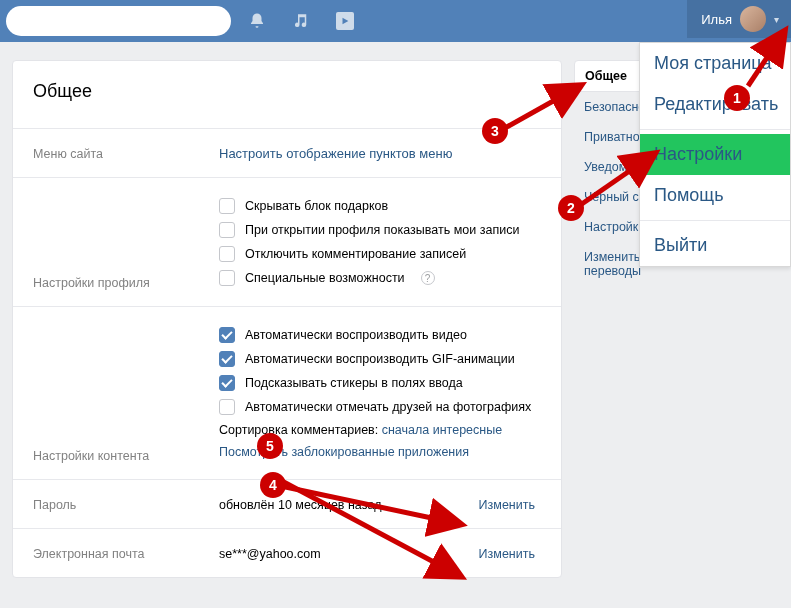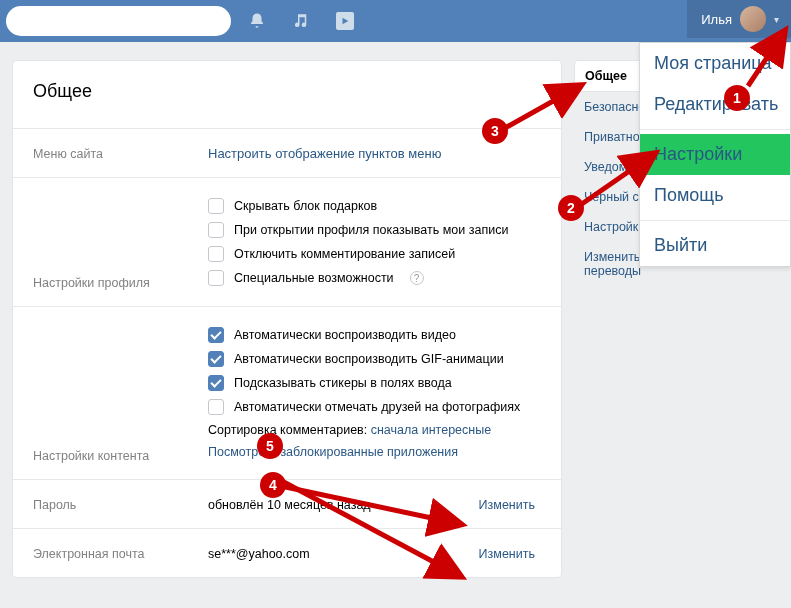--- a/index.html
+++ b/index.html
@@ -63,21 +63,21 @@
   .card {
     background:#fff; border:1px solid #e3e4e8; border-radius:4px;
     width:550px;
   }
   .card-title { padding:20px 20px 26px 20px; font-size:18px; font-weight:500; color:#000; }
   .row {
     display:flex; padding:16px 20px; border-top:1px solid #e7e8ec;
     align-items:flex-end;
   }
   .row-label { width:175px; color:#828282; font-size:12.5px; padding-top:2px; }
-  .row-body { flex:1; }
+  .row-body { flex:1;margin-left:11px; }
   .row-body .link { color:#2a5885; cursor:pointer; }
   .opt { display:flex; align-items:center; gap:10px; padding:4px 0; }
   .cb {
     width:16px; height:16px; border:1.5px solid #c5c7cc; border-radius:3px;
     display:inline-flex; align-items:center; justify-content:center;
     flex-shrink:0; cursor:pointer;
   }
   .cb.on { background:#5181b8; border-color:#5181b8; }
   .cb.on::after { content:""; width:8px; height:4px; border:2px solid #fff; border-top:none; border-right:none; transform:rotate(-45deg); margin-top:-2px; }
   .opt-label { color:#000; font-size:12.5px; cursor:pointer; }

